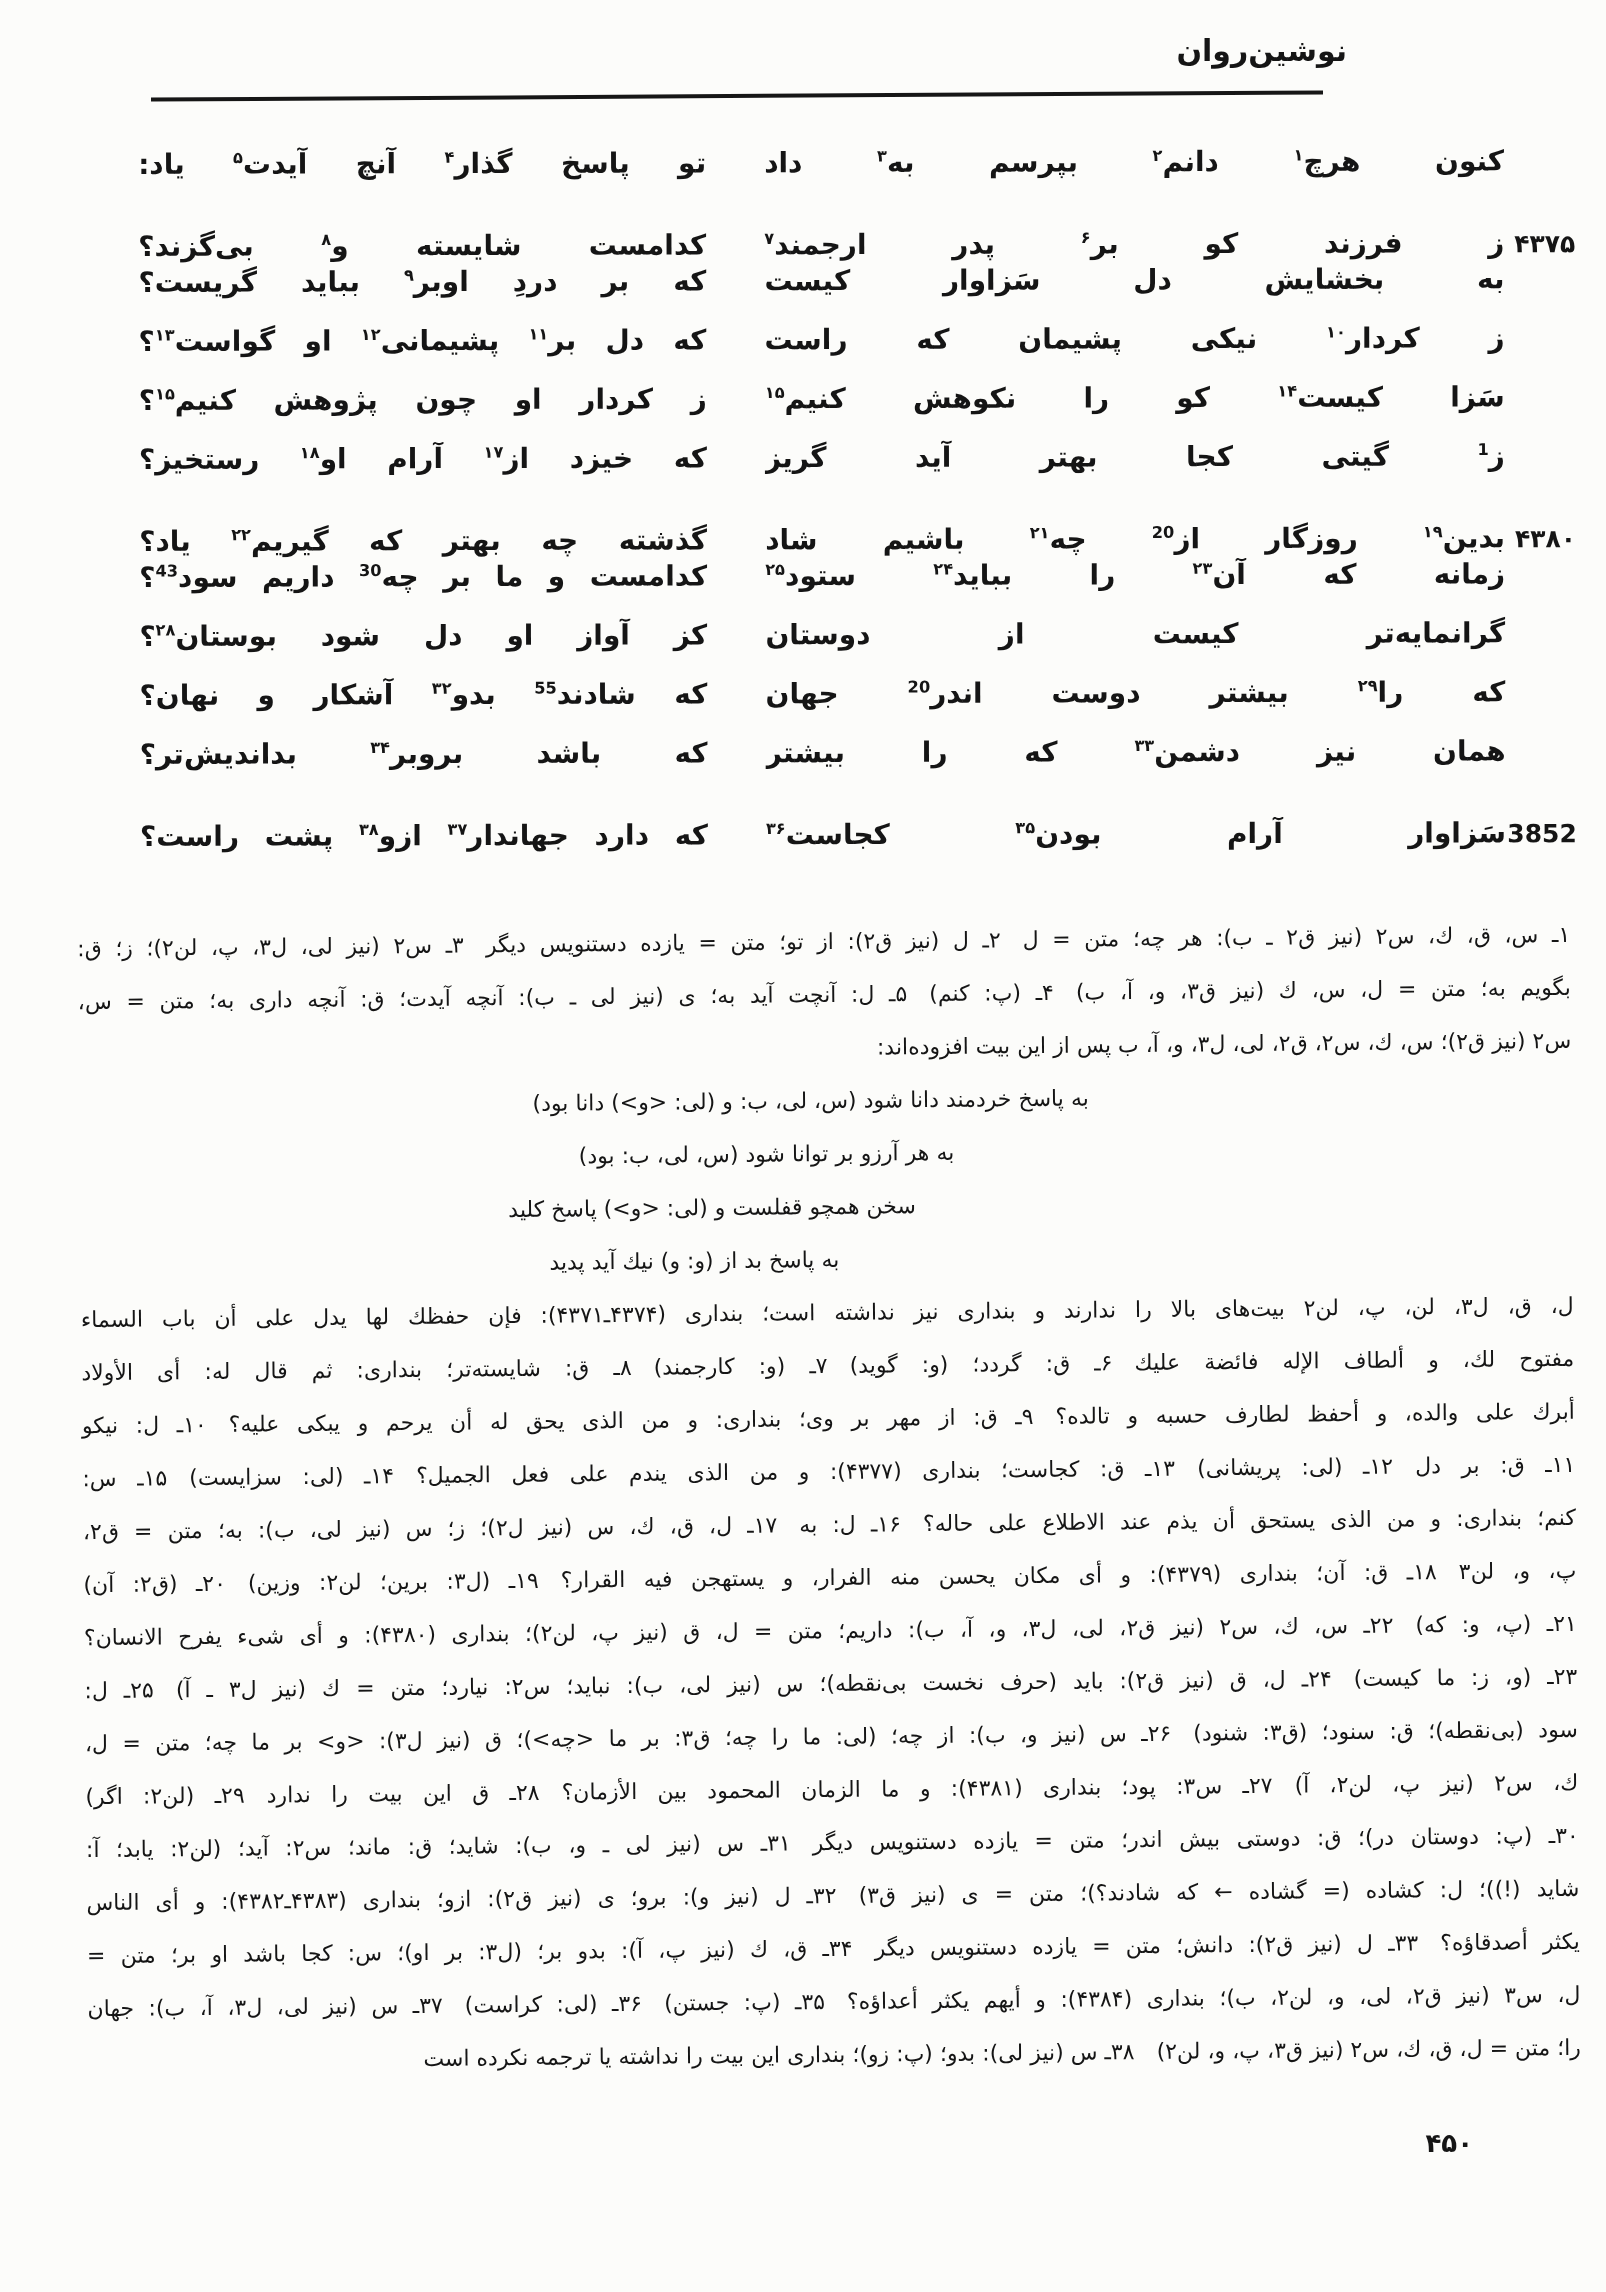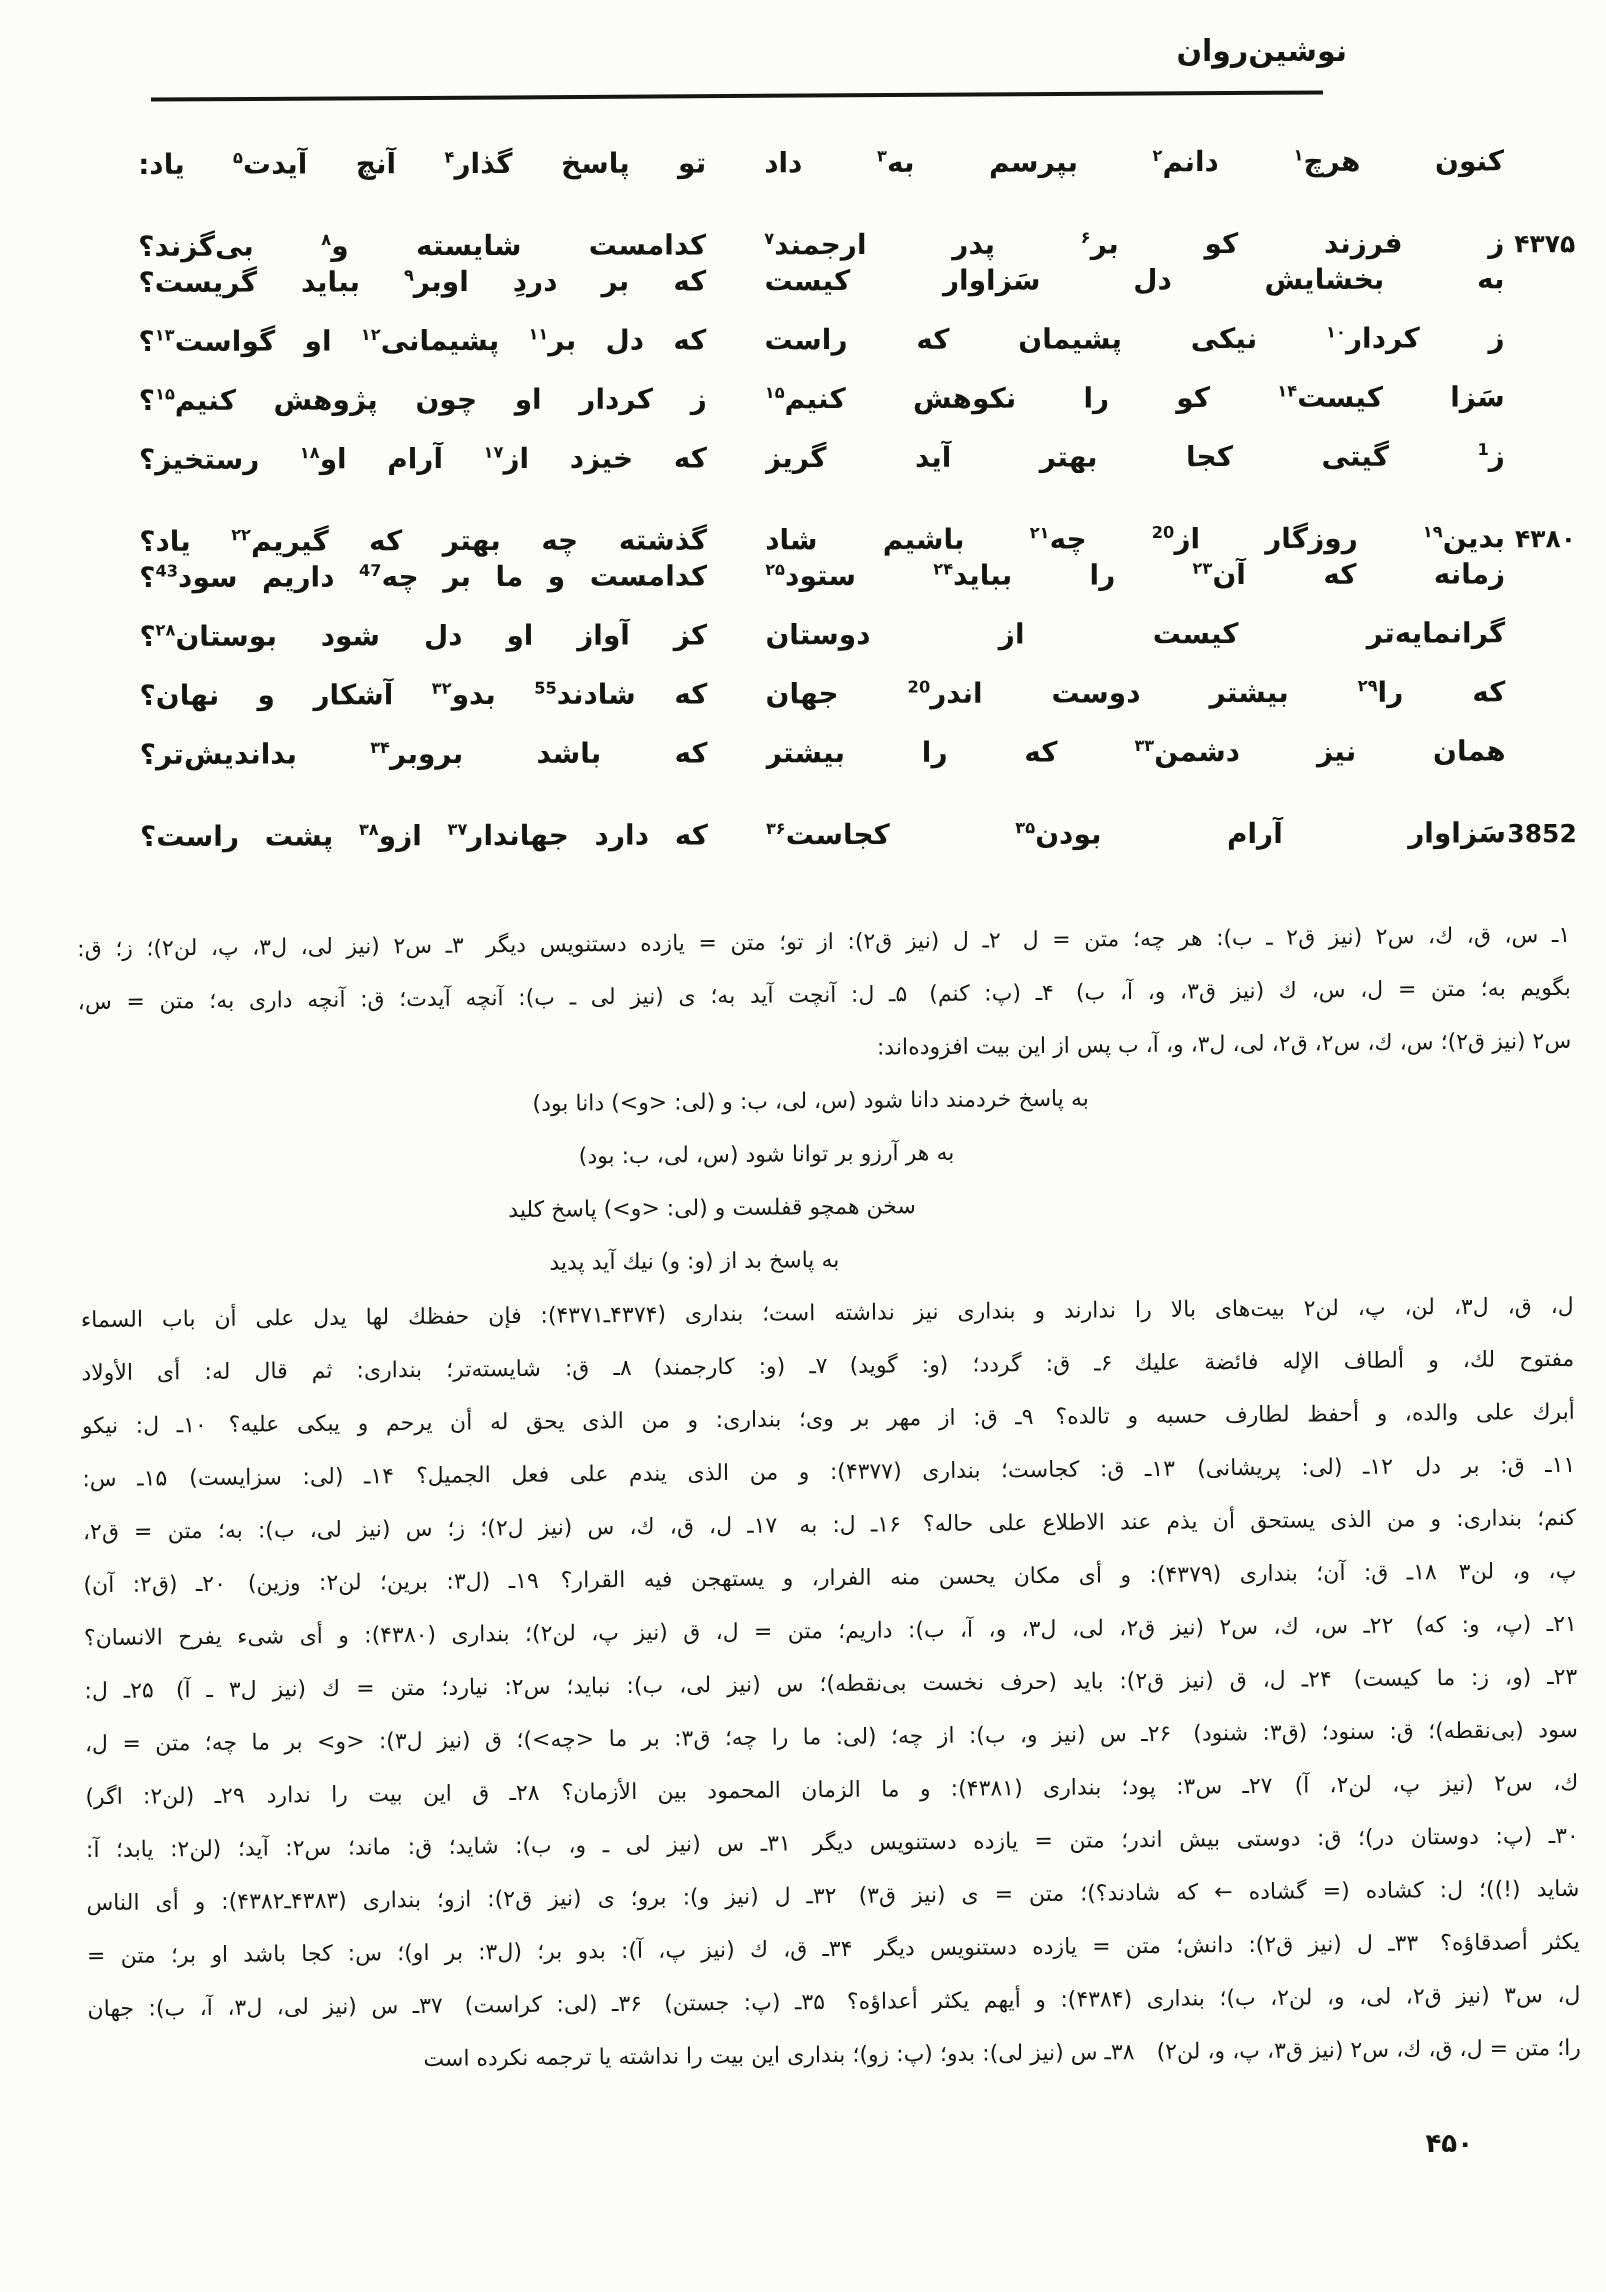--- a/index.html
+++ b/index.html
@@ -102,21 +102,21 @@
       <div class="verse-row">
         <div class="verse-num">۴۳۸۰</div>
         <div class="hemi hemi-r">بدين<sup>۱۹</sup> روزگار از<sup>20</sup> چه<sup>۲۱</sup> باشيم شاد</div>
         <div class="col-gap"></div>
         <div class="hemi hemi-l">گذشته چه بهتر كه گيريم<sup>۲۲</sup> ياد؟</div>
       </div>
       <div class="verse-row">
         <div class="verse-num"></div>
         <div class="hemi hemi-r">زمانه كه آن<sup>۲۳</sup> را ببايد<sup>۲۴</sup> ستود<sup>۲۵</sup></div>
         <div class="col-gap"></div>
-        <div class="hemi hemi-l">كدامست و ما بر چه<sup>47</sup> داريم سود<sup>43</sup>؟</div>
+        <div class="hemi hemi-l">كدامست و ما بر چه<sup>30</sup> داريم سود<sup>43</sup>؟</div>
       </div>
       <div class="verse-row">
         <div class="verse-num"></div>
         <div class="hemi hemi-r">گرانمايه‌تر كيست از دوستان</div>
         <div class="col-gap"></div>
         <div class="hemi hemi-l">كز آوازِ او دل شود بوستان<sup>۲۸</sup>؟</div>
       </div>
       <div class="verse-row">
         <div class="verse-num"></div>
         <div class="hemi hemi-r">كه را<sup>۲۹</sup> بيشتر دوست اندر<sup>20</sup> جهان</div>

